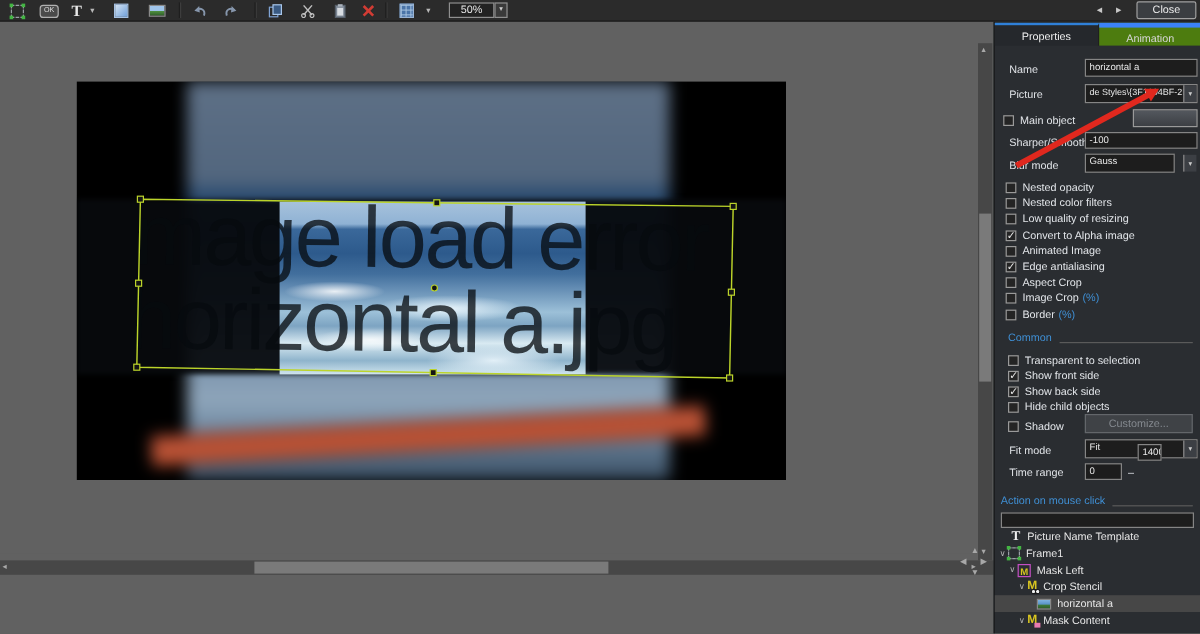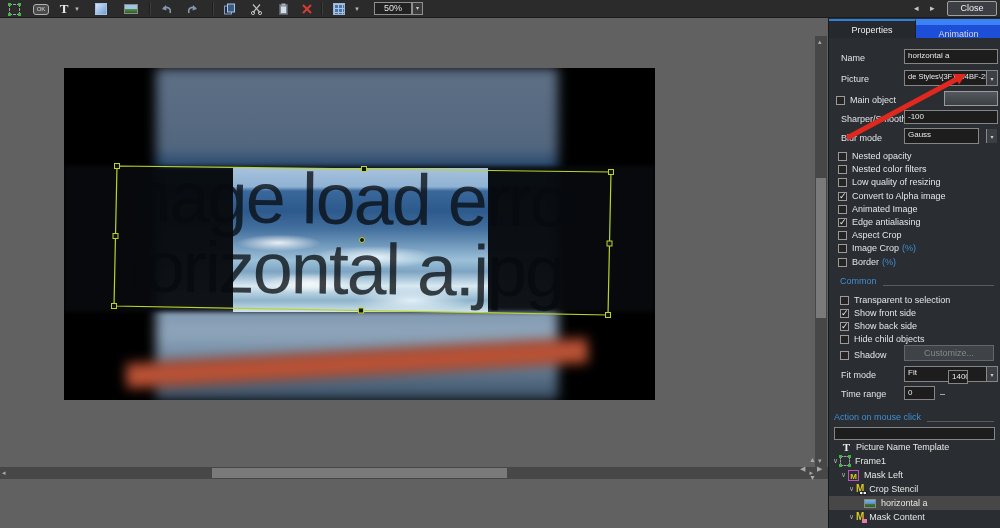--- a/index.html
+++ b/index.html
@@ -67,21 +67,21 @@
   .dash{position:absolute;top:13px;bottom:0;width:0;border-left:1px dashed rgba(190,195,205,.42)}
   .blackcell{position:absolute;left:28px;top:19px;width:40px;height:16px;background:#0c0c0c}
   .playhead{position:absolute;left:272px;top:0;width:1px;height:67px;background:#aa3c32;z-index:3}
   .pancross{position:absolute;left:800px;top:456px;width:26px;height:26px;z-index:30;color:#a8a8a8}
   .pancross span{position:absolute;font-size:7px;line-height:7px}
 
   
   .panel{position:absolute;left:828px;top:18px;width:172px;height:510px;background:#2a2d31;border-left:1px solid #18191b;z-index:10}
   .tab{position:absolute;top:1px;height:19px;font-size:9px;text-align:center;line-height:18px;color:#d6d6d6}
   .tab-active{left:0;width:87px;background:#25282c;border-top:2px solid #2f80d8;border-right:1px solid #1f1f1f;color:#efefef}
-  .tab-idle{left:87px;width:85px;background:#1d4ed8;border-top:6px solid #3b82f6}
+  .tab-idle{left:87px;width:85px;background:#4d7c0f;border-top:4px solid #3b82f6}
   .lbl{position:absolute;font-size:9px;color:#dfe2e6;white-space:nowrap}
   .inp{position:absolute;background:#1d1d1d;border:1px solid #858585;color:#e8e8e8;font-size:8px;line-height:12px;padding:0 3px;white-space:nowrap;overflow:hidden}
   .dd{position:absolute;top:1px;right:1px;bottom:1px;width:11px;background:#3c3f44;border-left:1px solid #8a8a8a;color:#ccc;font-size:6px;display:flex;align-items:center;justify-content:center}
   .cbrow{position:absolute;left:9px;height:12px;display:flex;align-items:center;font-size:9px;color:#e2e5e9;white-space:nowrap}
   .cb{width:9px;height:9px;border:1px solid #9a9a9a;background:#242424;margin-right:5px;position:relative;flex:none}
   .cb b{position:absolute;left:0;top:-2px;font-size:9px;color:#e8e8e8;font-weight:normal}
   .pct{color:#3f8fd4;margin-left:3px}
   .sect{position:absolute;right:6px;display:flex;align-items:flex-end;color:#3f8fd4;font-size:9px;white-space:nowrap}
   .sect::after{content:"";flex:1;height:1px;background:#5a5a5a;margin-left:6px;min-width:8px}
   .btn-dis{position:absolute;background:#3f4246;border:1px solid #63666a;color:#84898f;font-size:9px;text-align:center}

